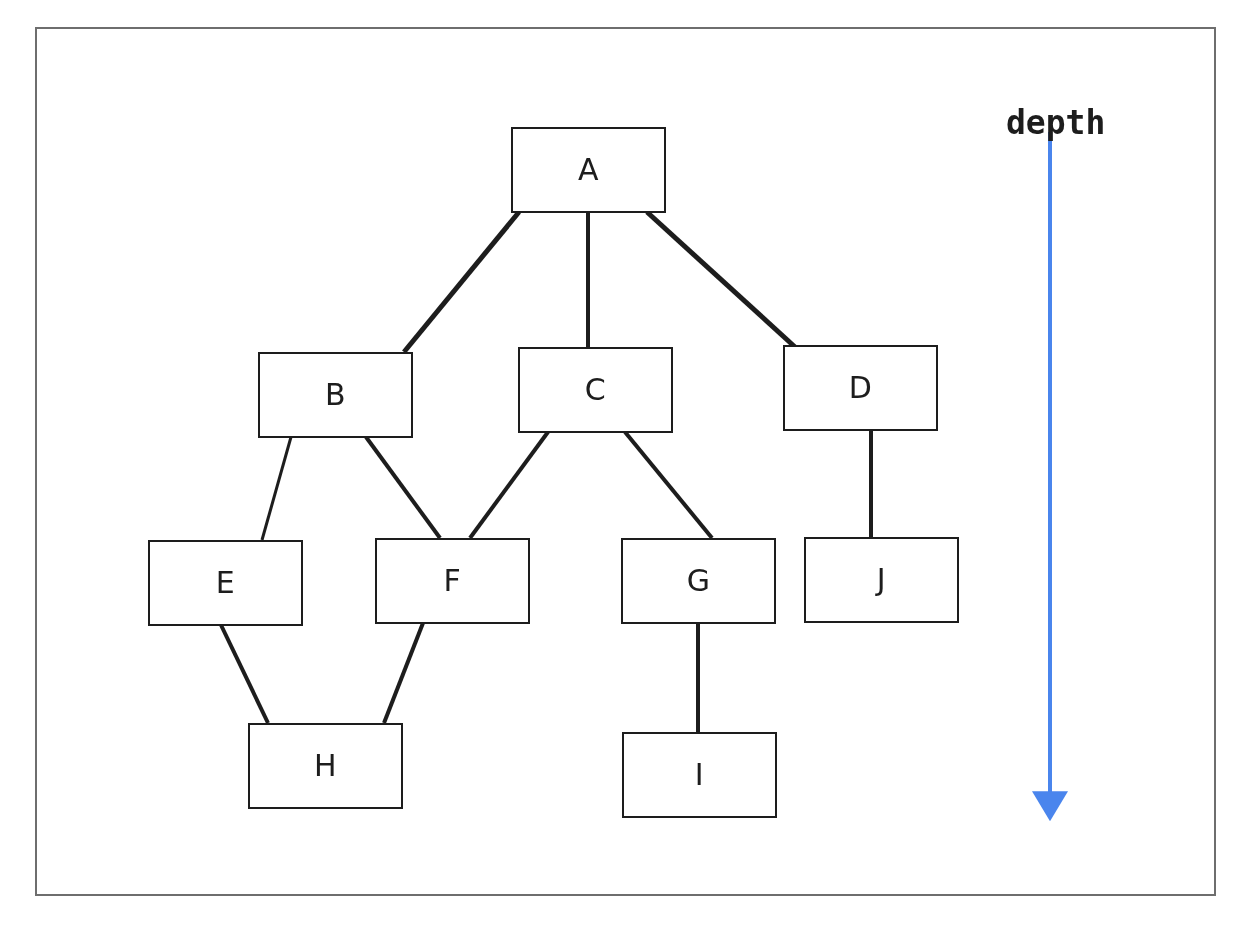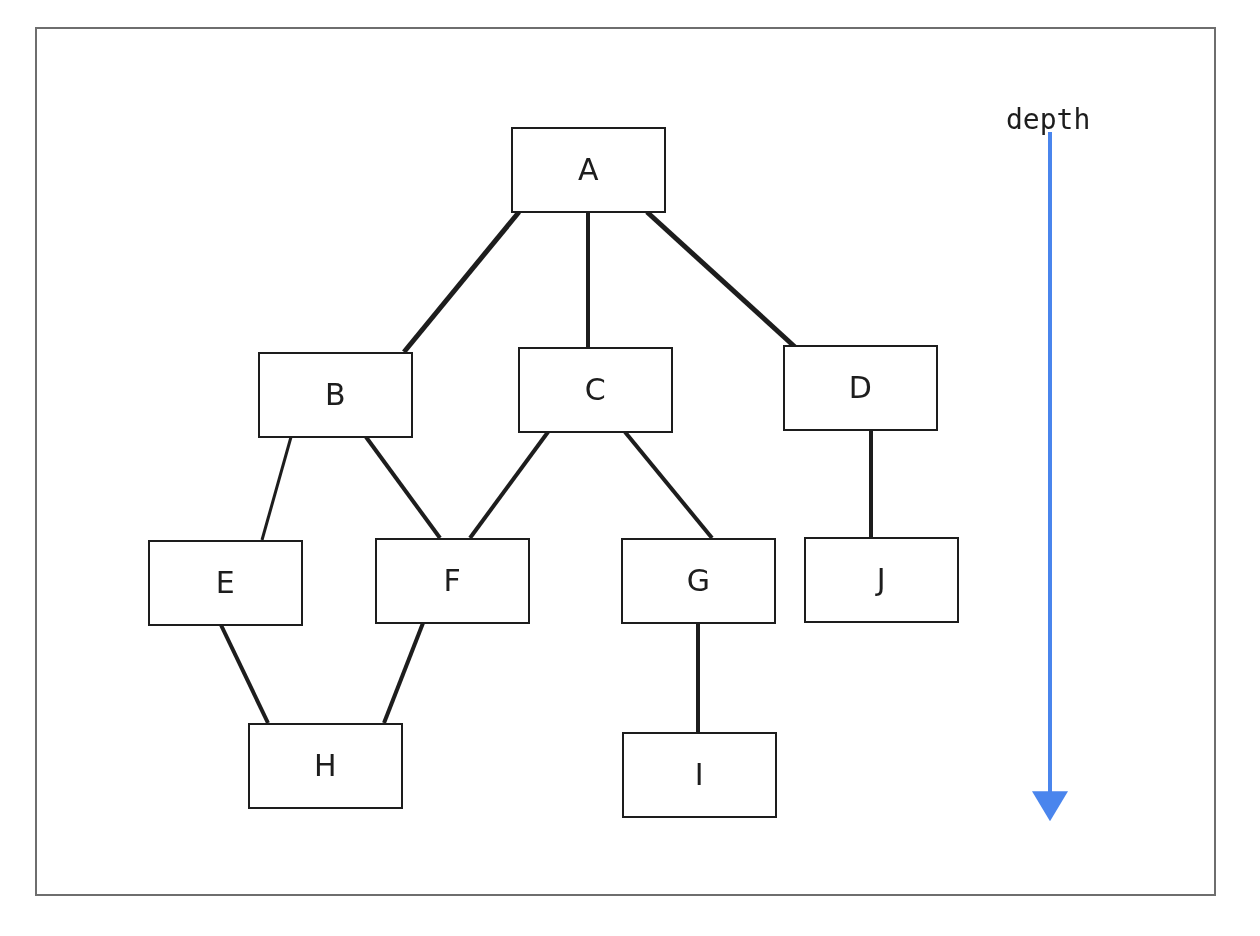--- a/index.html
+++ b/index.html
@@ -56,24 +56,25 @@
     color: #1d1d1d;
     line-height: 1;
     letter-spacing: 0.5px;
   }
 
   #depth-label {
     position: absolute;
     left: 1006px;
     top: 103px;
     font-family: "DejaVu Sans Mono", "Liberation Mono", monospace;
-    font-size: 28px;
+    font-size: 33px;
     color: #1d1d1d;
     white-space: nowrap;
     letter-spacing: 0px;
+    font-weight: bold;
   }
 </style>
 </head>
 <body>
 
 <div id="canvas">
 
   <div id="diagram-frame"></div>
 
   <svg id="edge-layer" viewBox="0 0 1260 936" width="1260" height="936" xmlns="http://www.w3.org/2000/svg">

